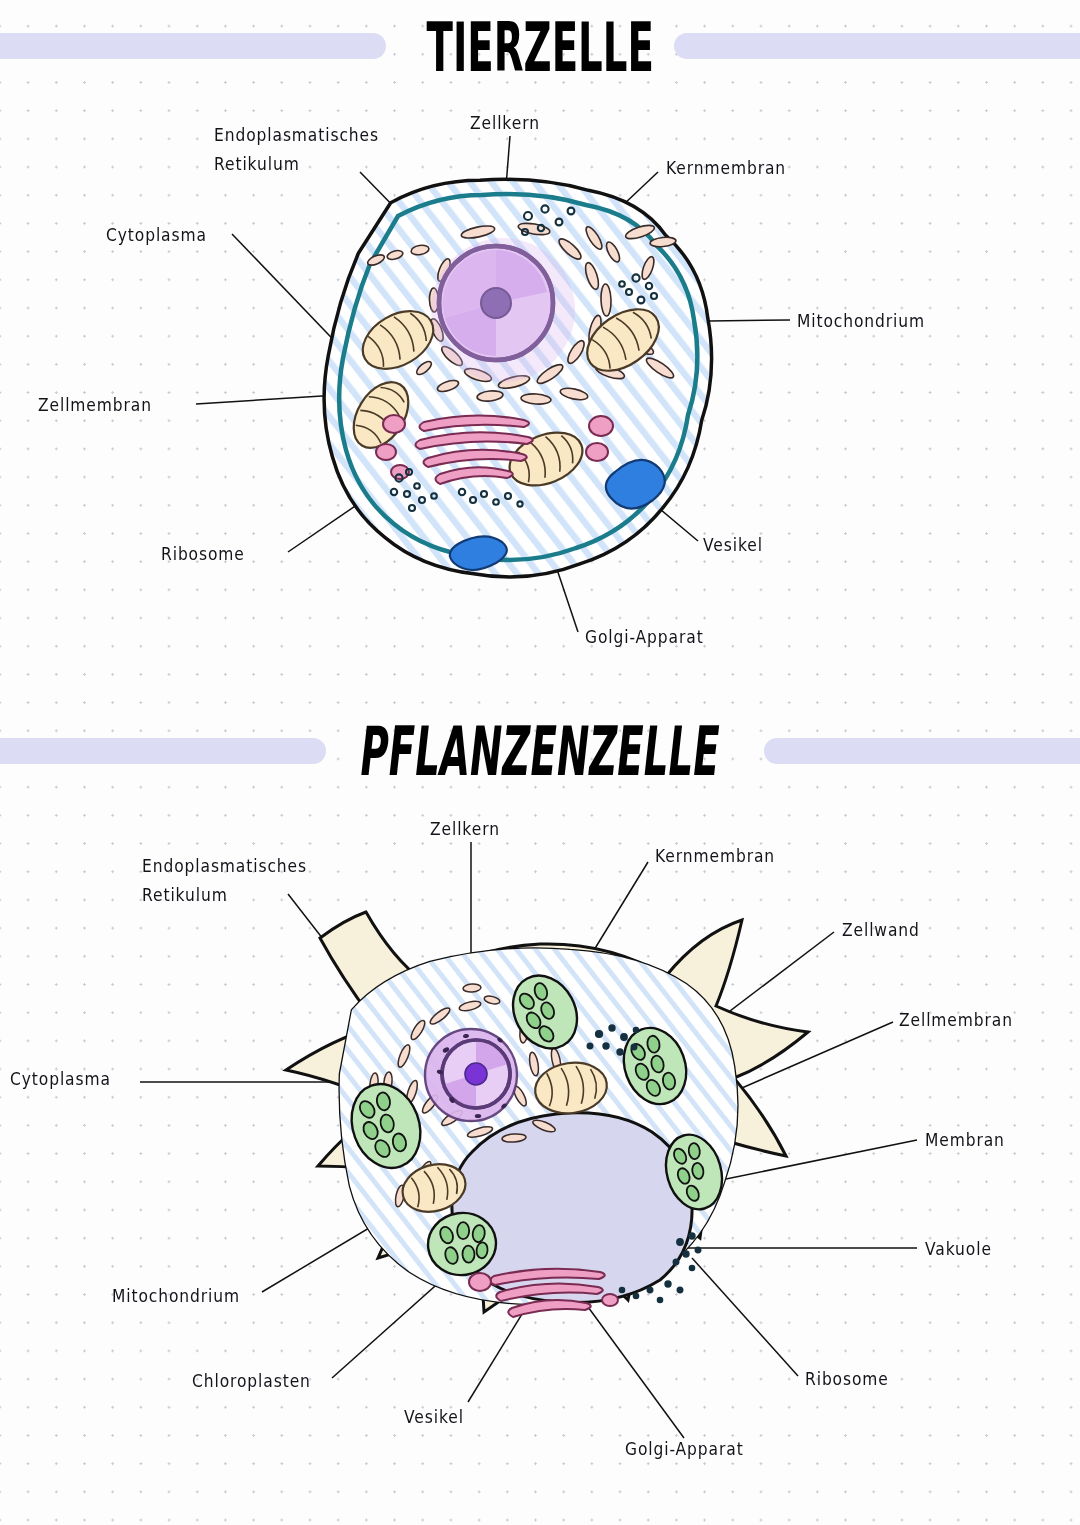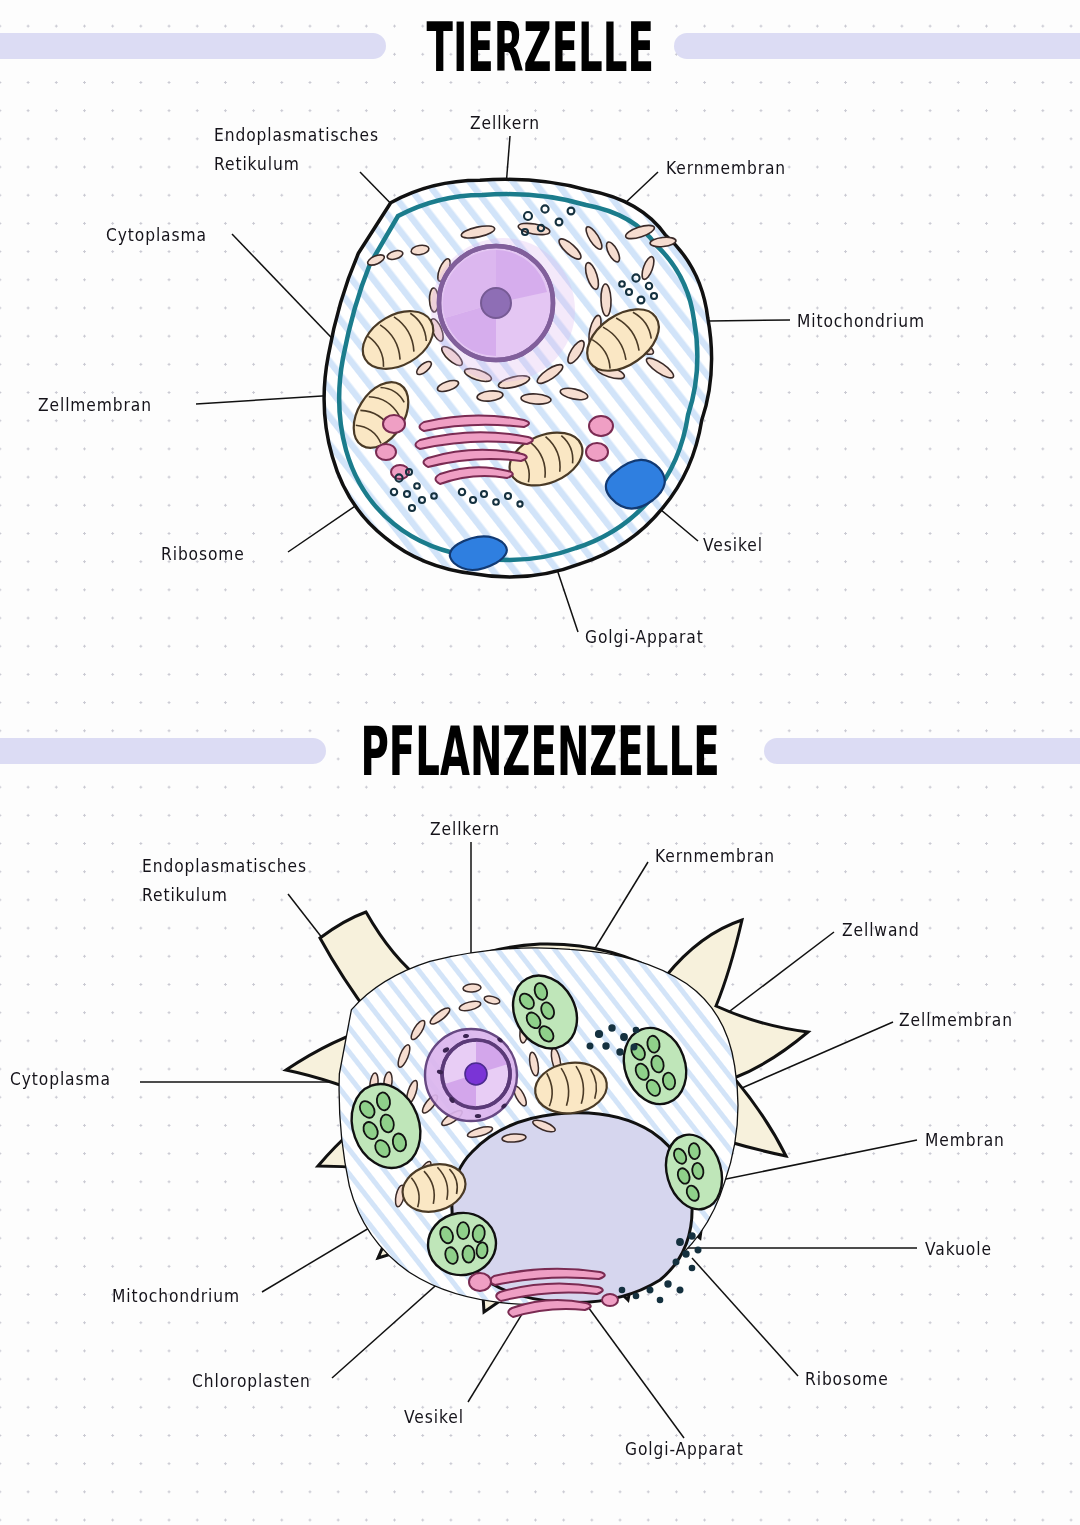--- a/index.html
+++ b/index.html
@@ -79,21 +79,21 @@
 <body>
 
 <div id="page">
 
   <div class="title-row" style="top:4px;">
     <div class="hl-bar hl-left" style="width:400px; top:29px;"></div>
     <div class="hl-bar hl-right" style="width:420px; top:29px;"></div>
     <div class="title-text" style="font-size:44px;">TIERZELLE</div>
   </div>
 
-  <div class="title-row" style="top:708px;">
+  <div class="title-row" style="top:708px;font-style:italic;">
     <div class="hl-bar hl-left" style="width:340px; top:30px;"></div>
     <div class="hl-bar hl-right" style="width:330px; top:30px;"></div>
     <div class="title-text" style="font-size:44px;">PFLANZENZELLE</div>
   </div>
 
   <div class="lbl" style="left:214px; top:126px;">Endoplasmatisches</div>
   <div class="lbl" style="left:214px; top:155px;">Retikulum</div>
   <div class="lbl" style="left:470px; top:114px;">Zellkern</div>
   <div class="lbl" style="left:666px; top:159px;">Kernmembran</div>
   <div class="lbl" style="left:106px; top:226px;">Cytoplasma</div>

